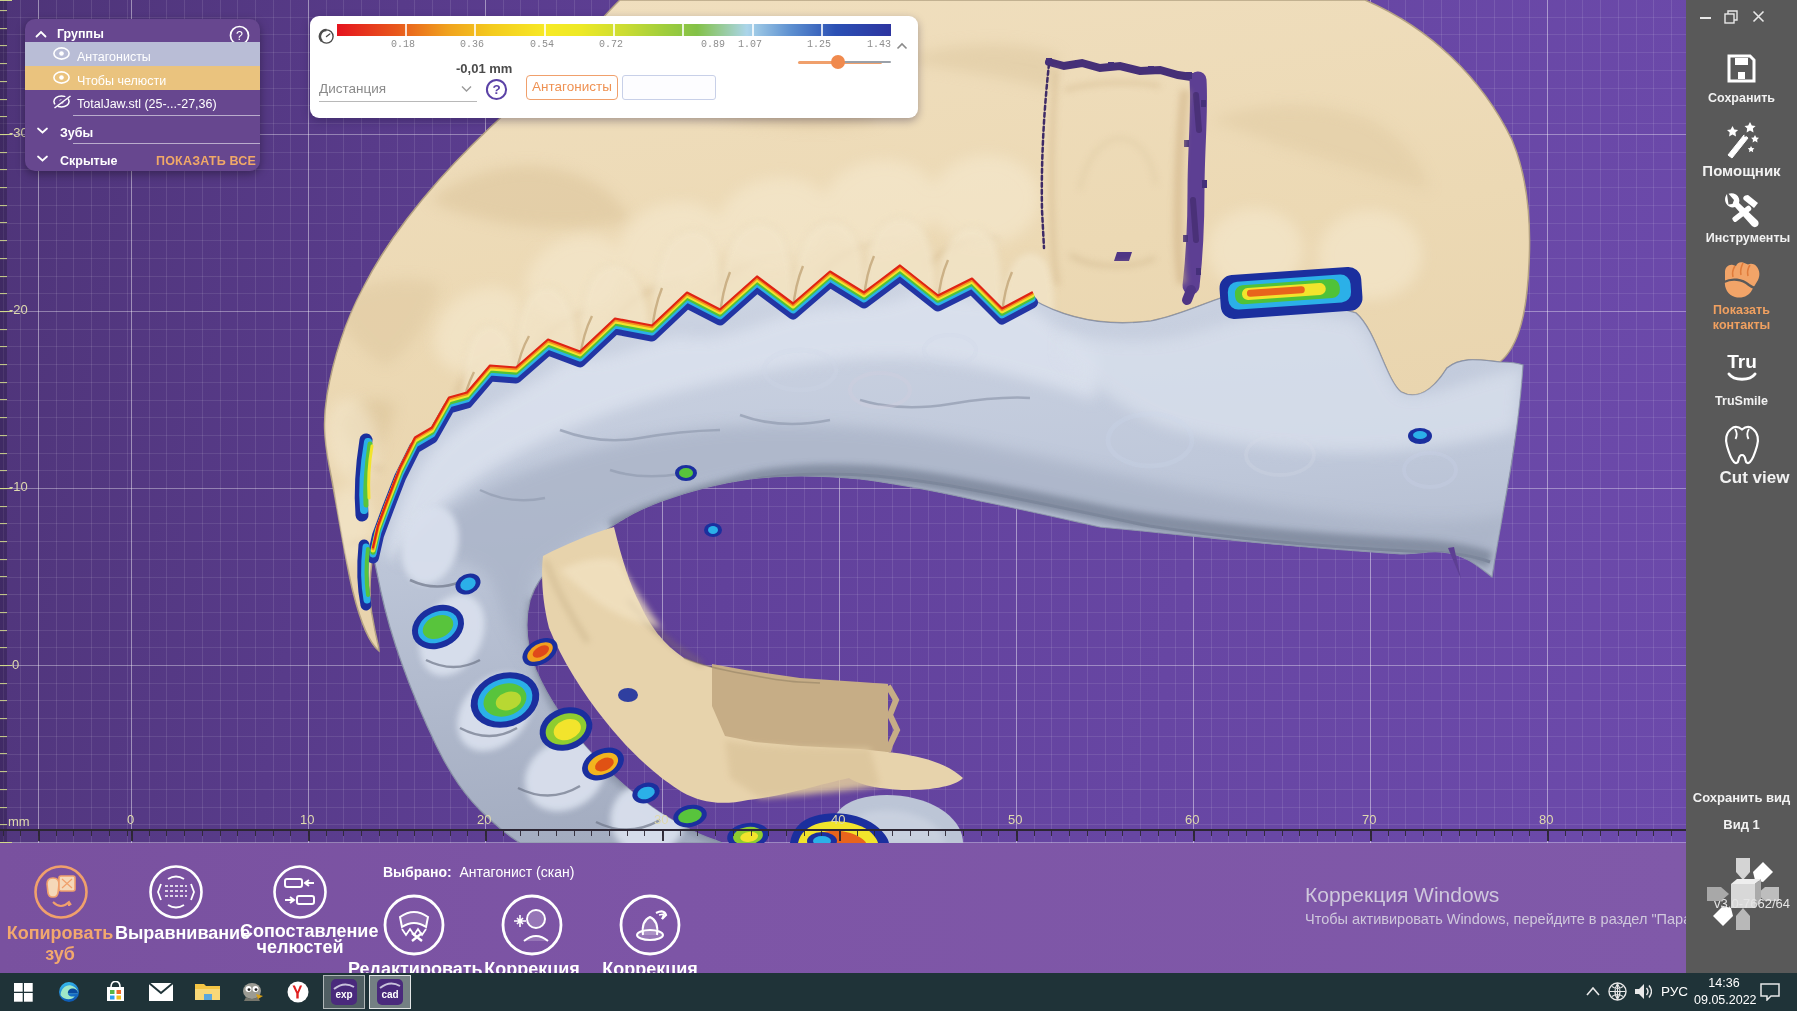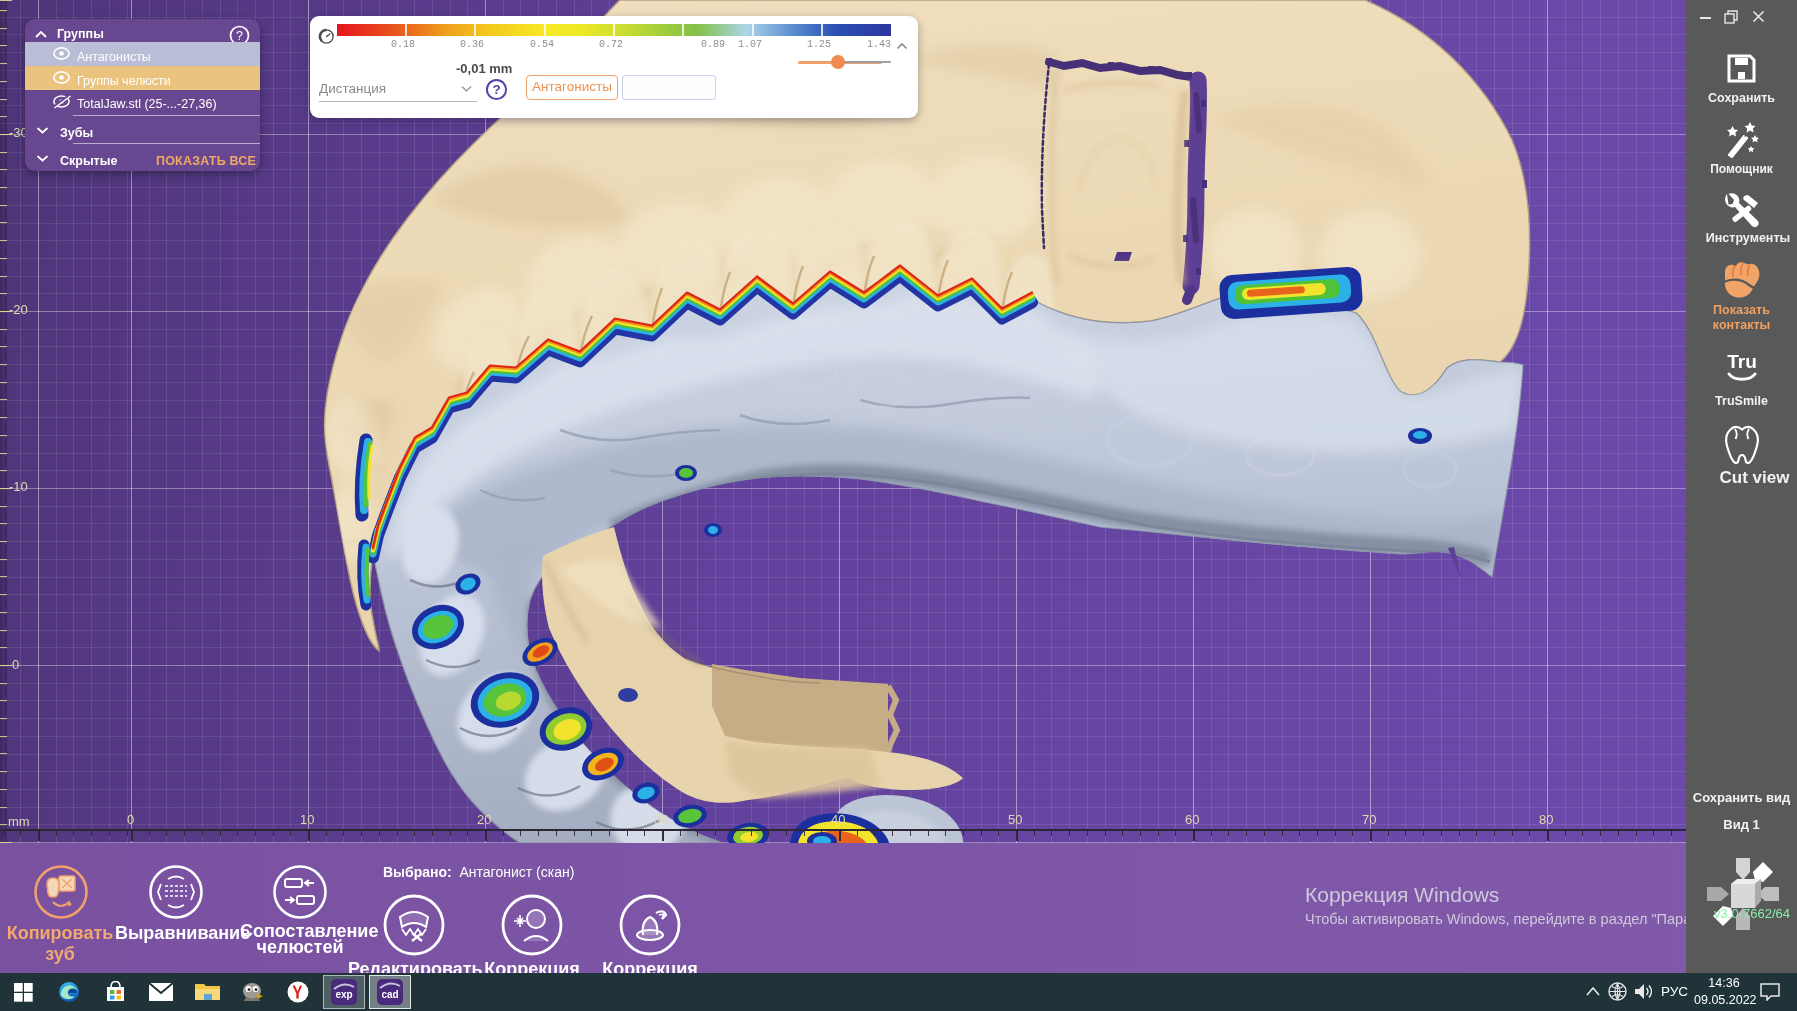--- a/index.html
+++ b/index.html
@@ -402,21 +402,21 @@
         <ellipse cx="8.5" cy="6.5" rx="7.6" ry="5.6" fill="none" stroke="#fff" stroke-width="1.6"></ellipse>
         <circle cx="8.5" cy="6.5" r="2.3" fill="#fff"></circle>
       </svg>
     <span class="abs" style="left:52px;top:4px;">Антагонисты</span>
   </div>
   <div class="grow" style="top:47px;height:24px;background:#eac37e;">
     <svg class="abs" style="left:28px;top:5px" width="17" height="13" viewBox="0 0 17 13">
         <ellipse cx="8.5" cy="6.5" rx="7.6" ry="5.6" fill="none" stroke="#fff" stroke-width="1.6"></ellipse>
         <circle cx="8.5" cy="6.5" r="2.3" fill="#fff"></circle>
       </svg>
-    <span class="abs" style="left:52px;top:4px;">Группы челюсти</span>
+    <span class="abs" style="left:52px;top:4px;">Чтобы челюсти</span>
   </div>
   <div class="grow" style="top:71px;height:22px;">
     <svg class="abs" style="left:27px;top:4px" width="19" height="15" viewBox="0 0 19 15">
         <ellipse cx="9.5" cy="7.5" rx="7.6" ry="5.6" fill="none" stroke="#fff" stroke-width="1.5"></ellipse>
         <circle cx="9.5" cy="7.5" r="2.2" fill="#fff"></circle>
         <line x1="1.5" y1="13.5" x2="17.5" y2="1.5" stroke="#67478f" stroke-width="3.4"></line>
         <line x1="2.5" y1="14" x2="18.5" y2="2" stroke="#fff" stroke-width="1.5"></line>
       </svg>
     <span class="abs" style="left:52px;top:3px;">TotalJaw.stl (25-...-27,36)</span>
   </div>
@@ -575,21 +575,21 @@
   <svg class="abs" style="left:38px;top:122px" width="36" height="37" viewBox="0 0 36 37">
     <g fill="#fff">
         <path d="M4 33 L20 13 L24 16 L8 36 Z" stroke="#fff" stroke-width="1"></path>
     <path d="M8.5 4 l1.8 3.4 3.8 .5 -2.7 2.7 .6 3.8 -3.5 -1.8 -3.4 1.8 .6 -3.8 -2.7 -2.7 3.7 -.5 Z"></path>
     <path d="M26 0 l1.8 3.4 3.8 .5 -2.7 2.7 .6 3.8 -3.5 -1.8 -3.4 1.8 .6 -3.8 -2.7 -2.7 3.7 -.5 Z"></path>
     <path d="M31 13 l1.3 2.4 2.7 .4 -1.9 1.9 .4 2.7 -2.5 -1.3 -2.4 1.3 .4 -2.7 -1.9 -1.9 2.6 -.4 Z"></path>
     <path d="M27 24 l1.1 2 2.3 .3 -1.6 1.6 .35 2.3 -2.1 -1.1 -2 1.1 .35 -2.3 -1.6 -1.6 2.2 -.3 Z"></path>
       </g>
     <line x1="20.5" y1="14.5" x2="23" y2="12" stroke="#595959" stroke-width="1.4"></line>
   </svg>
-  <div class="abs ctext" style="left:0;top:162px;width:111px;font-size:12px;font-weight:bold;">Помощник</div>
+  <div class="abs ctext" style="left:0;top:162px;width:111px;font-size:15px;font-weight:bold;">Помощник</div>
 
   <svg class="abs" style="left:37px;top:191px" width="38" height="38" viewBox="0 0 38 38">
     <g fill="#fff">
     <path d="M4 3 C1.5 6 1.5 10 3.5 13 C5.5 16 9 17 12 16 L29 35 C30.5 36.5 33 36.5 34.5 35 C36 33.5 36 31 34.5 29.5 L16 12 C17 9 16 5.5 13 3.5 C10.5 2 7.5 1.8 5.5 2.8 L11 9 L9.5 13 L5.5 13.5 L4 3 Z"></path>
     <path d="M25 4 L35 12 L31 17 L21 9 C19 7 21 4 25 4 Z"></path>
     <rect x="8" y="20" width="22" height="5.5" rx="2" transform="rotate(-38 19 23)"></rect>
     </g>
   </svg>
   <div class="abs ctext" style="left:0;top:231px;width:124px;font-size:12.5px;font-weight:bold;">Инструменты</div>
 
@@ -623,21 +623,21 @@
       <path d="M86 43 v14 h-14 l-8 -7 8 -7 Z" fill="#bdbdbd"></path>
       <path d="M70 18 l10 10 -10 10 -8 -2 -2 -8 Z" fill="#fff"></path>
       <path d="M30 82 l-10 -10 10 -10 8 2 2 8 Z" fill="#fff"></path>
     </g>
     <g>
       <path d="M38 40 h24 v24 h-24 Z" fill="#d8d8d8"></path>
       <path d="M38 40 l6 -5 h24 l-6 5 Z" fill="#eee"></path>
       <path d="M62 40 l6 -5 v22 l-6 7 Z" fill="#aaa"></path>
     </g>
   </svg>
-  <div class="abs" style="left:0;top:896px;width:104px;font-size:13px;color:#86efac;text-align:right;margin-top:10px;">v3.0-7662/64</div>
+  <div class="abs" style="left:0;top:896px;width:104px;font-size:13px;color:#e5e5e5;text-align:right;">v3.0-7662/64</div>
 </div>
 <div id="taskbar">
 
   <svg class="abs" style="left:14px;top:10px" width="19" height="19" viewBox="0 0 19 19">
     <g fill="#fff">
         <rect x="0" y="0" width="8.7" height="8.7"></rect>
         <rect x="10" y="0" width="8.7" height="8.7"></rect>
         <rect x="0" y="10" width="8.7" height="8.7"></rect>
         <rect x="10" y="10" width="8.7" height="8.7"></rect>
       </g>

